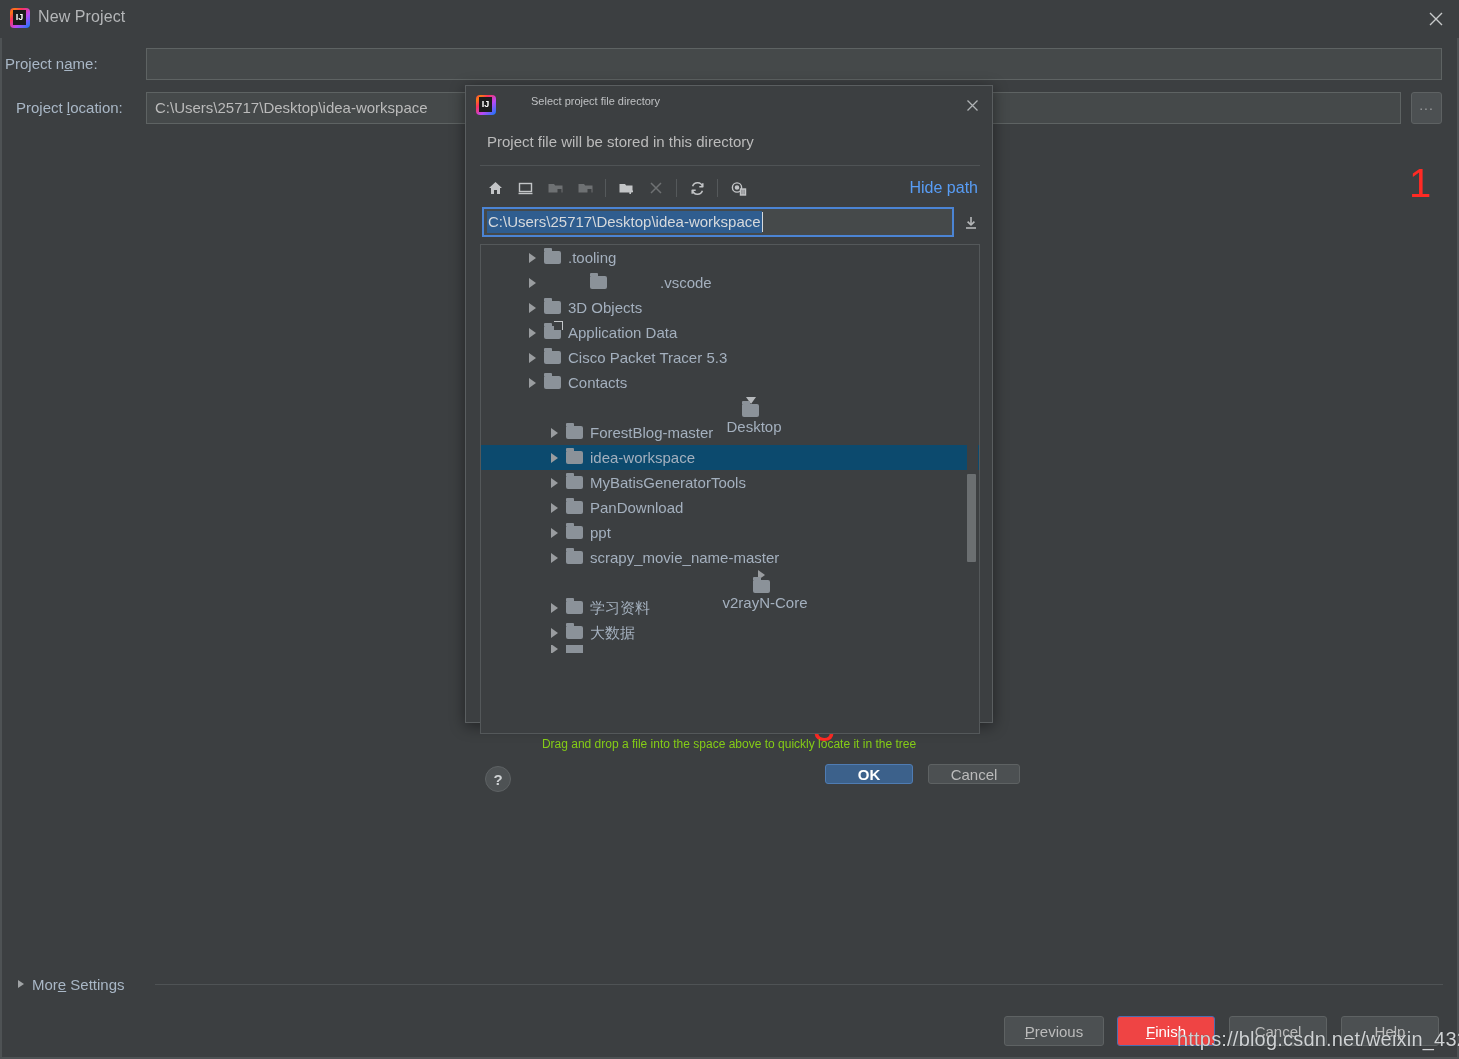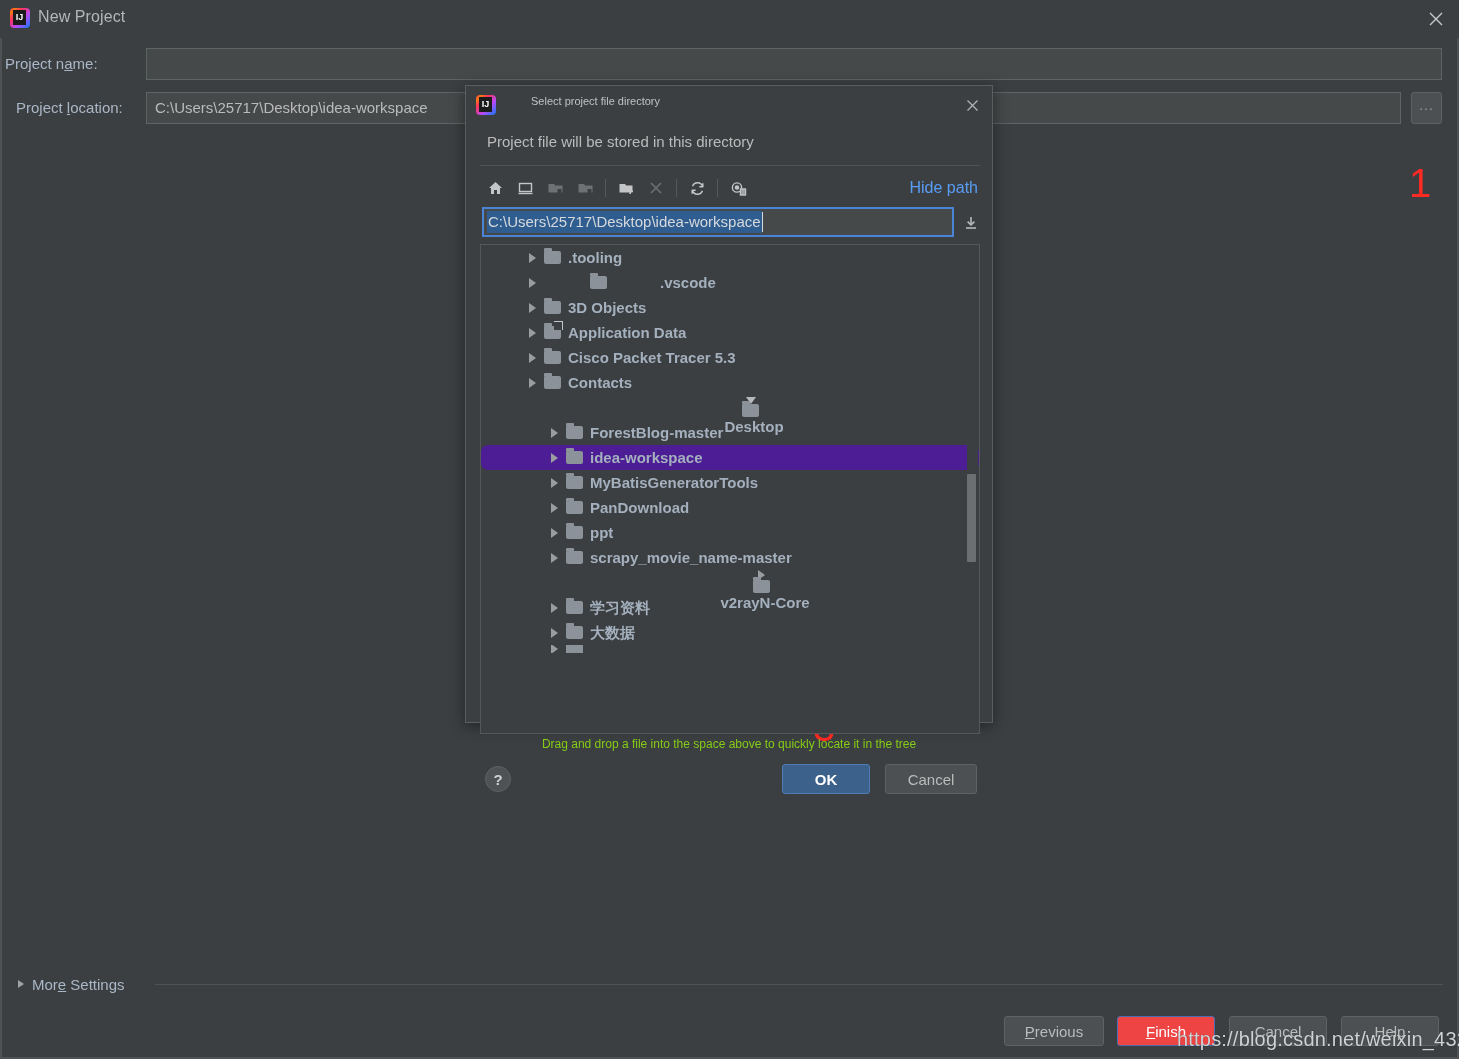--- a/index.html
+++ b/index.html
@@ -241,30 +241,30 @@
 
   
   #tree-wrap {
     position: absolute; left: 14px; top: 158px;
     width: 500px; height: 490px;
     background: #3c3f41;
     border: 1px solid #54585a;
     overflow: hidden;
   }
   #tree {
-    position: absolute; left: 0; top: 0; width: 498px; font-weight: bold;
+    position: absolute; left: 0; top: 0; width: 498px;
   }
   .tree-row {
     position: relative;
     height: 25px;
     display: flex; align-items: center;
     font-size: 15px; color: #a4b0be;
     white-space: nowrap;
   }
-  .tree-row.selected { background: #4c1d95; border-radius: 7px; }
+  .tree-row.selected { background: #0c4a6e; }
   .tree-row .arrow {
     width: 0; height: 0;
     border-left: 7px solid #9a9da0;
     border-top: 5px solid transparent;
     border-bottom: 5px solid transparent;
     margin-right: 8px;
     flex: 0 0 auto;
   }
   .tree-row .arrow.open {
     border-left: 5px solid transparent;
@@ -316,24 +316,25 @@
 
   #dlg-buttons { position: absolute; left: 0; top: 678px; width: 526px; height: 40px; }
   #help-btn {
     position: absolute; left: 19px; top: 2px;
     width: 26px; height: 26px; border-radius: 50%;
     background: #4e5254; border: 1px solid #5e6264;
     display: flex; align-items: center; justify-content: center;
     color: #cfd2d4; font-size: 15px; font-weight: bold;
   }
   .dbtn {
-    position: absolute; top: 0; height: 30px;
+    position: absolute; top: 0; height: 20px;
     border-radius: 3px;
     display: flex; align-items: center; justify-content: center;
     font-size: 15px;
+    margin-left: 43px;
   }
   #btn-ok {
     left: 316px; width: 88px;
     background: #3c618b; border: 1px solid #4f7cb3; color: #ffffff;
     font-weight: bold;
   }
   #btn-dlg-cancel {
     left: 419px; width: 92px;
     background: #4c5052; border: 1px solid #5e6263; color: #bbbbbb;
   }

